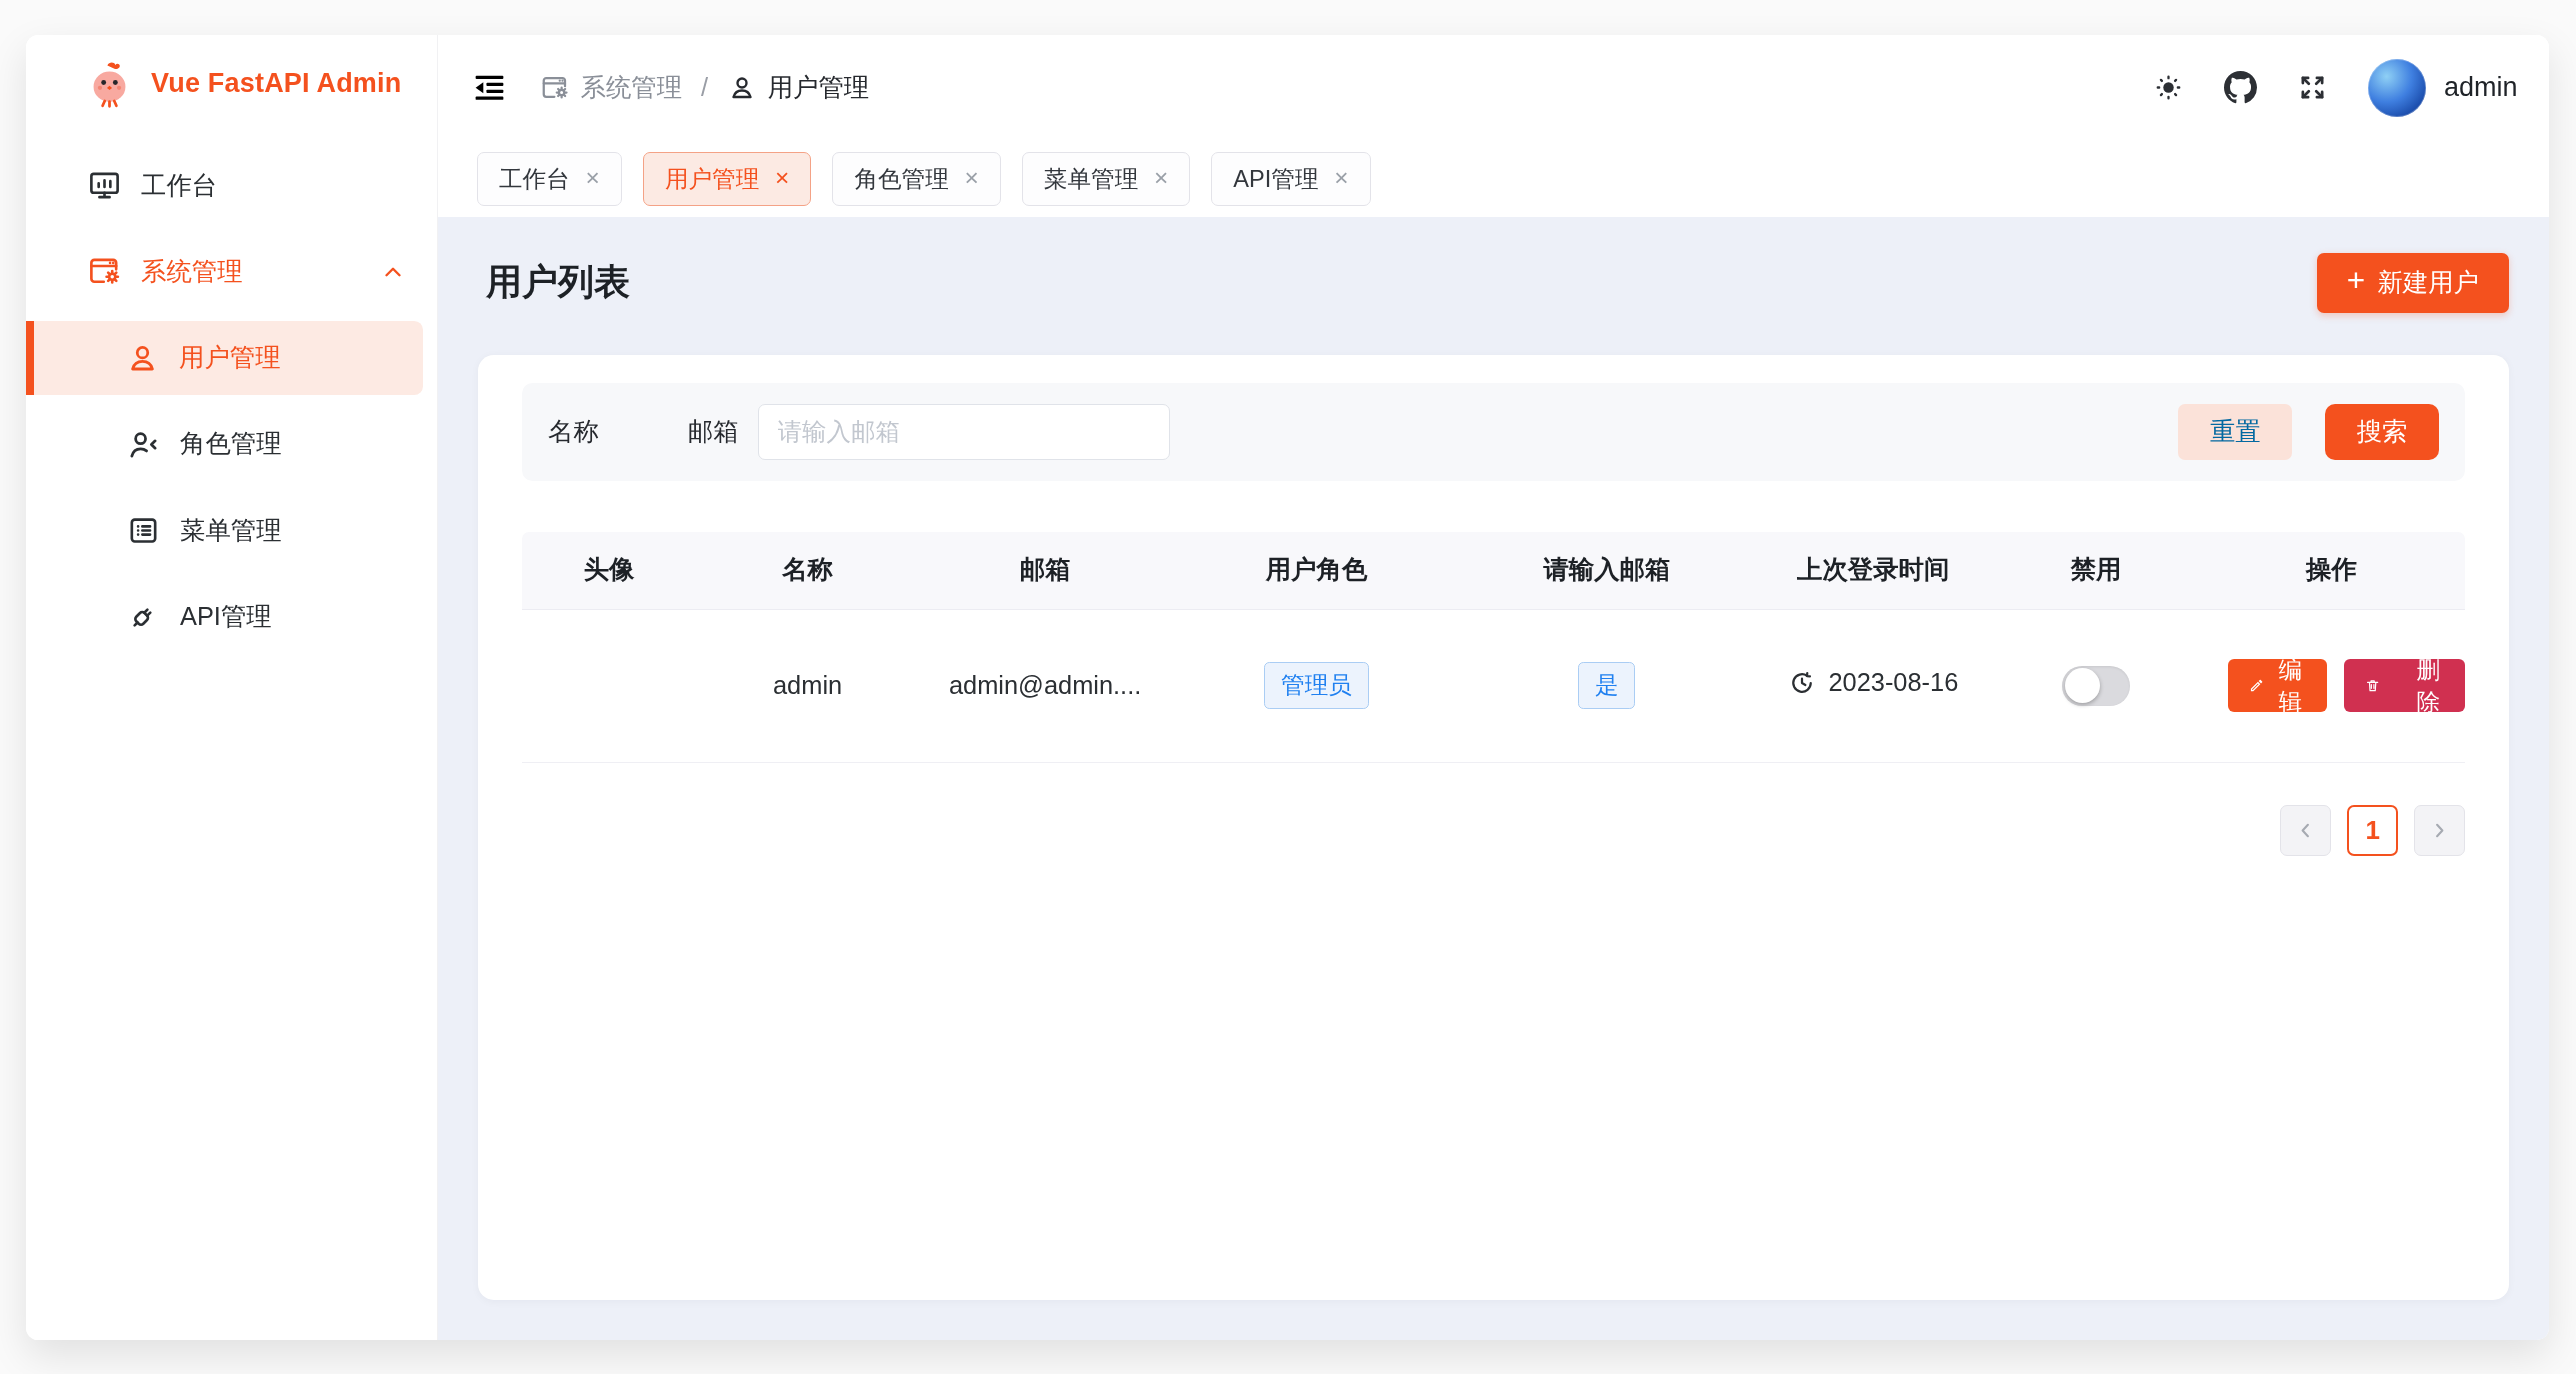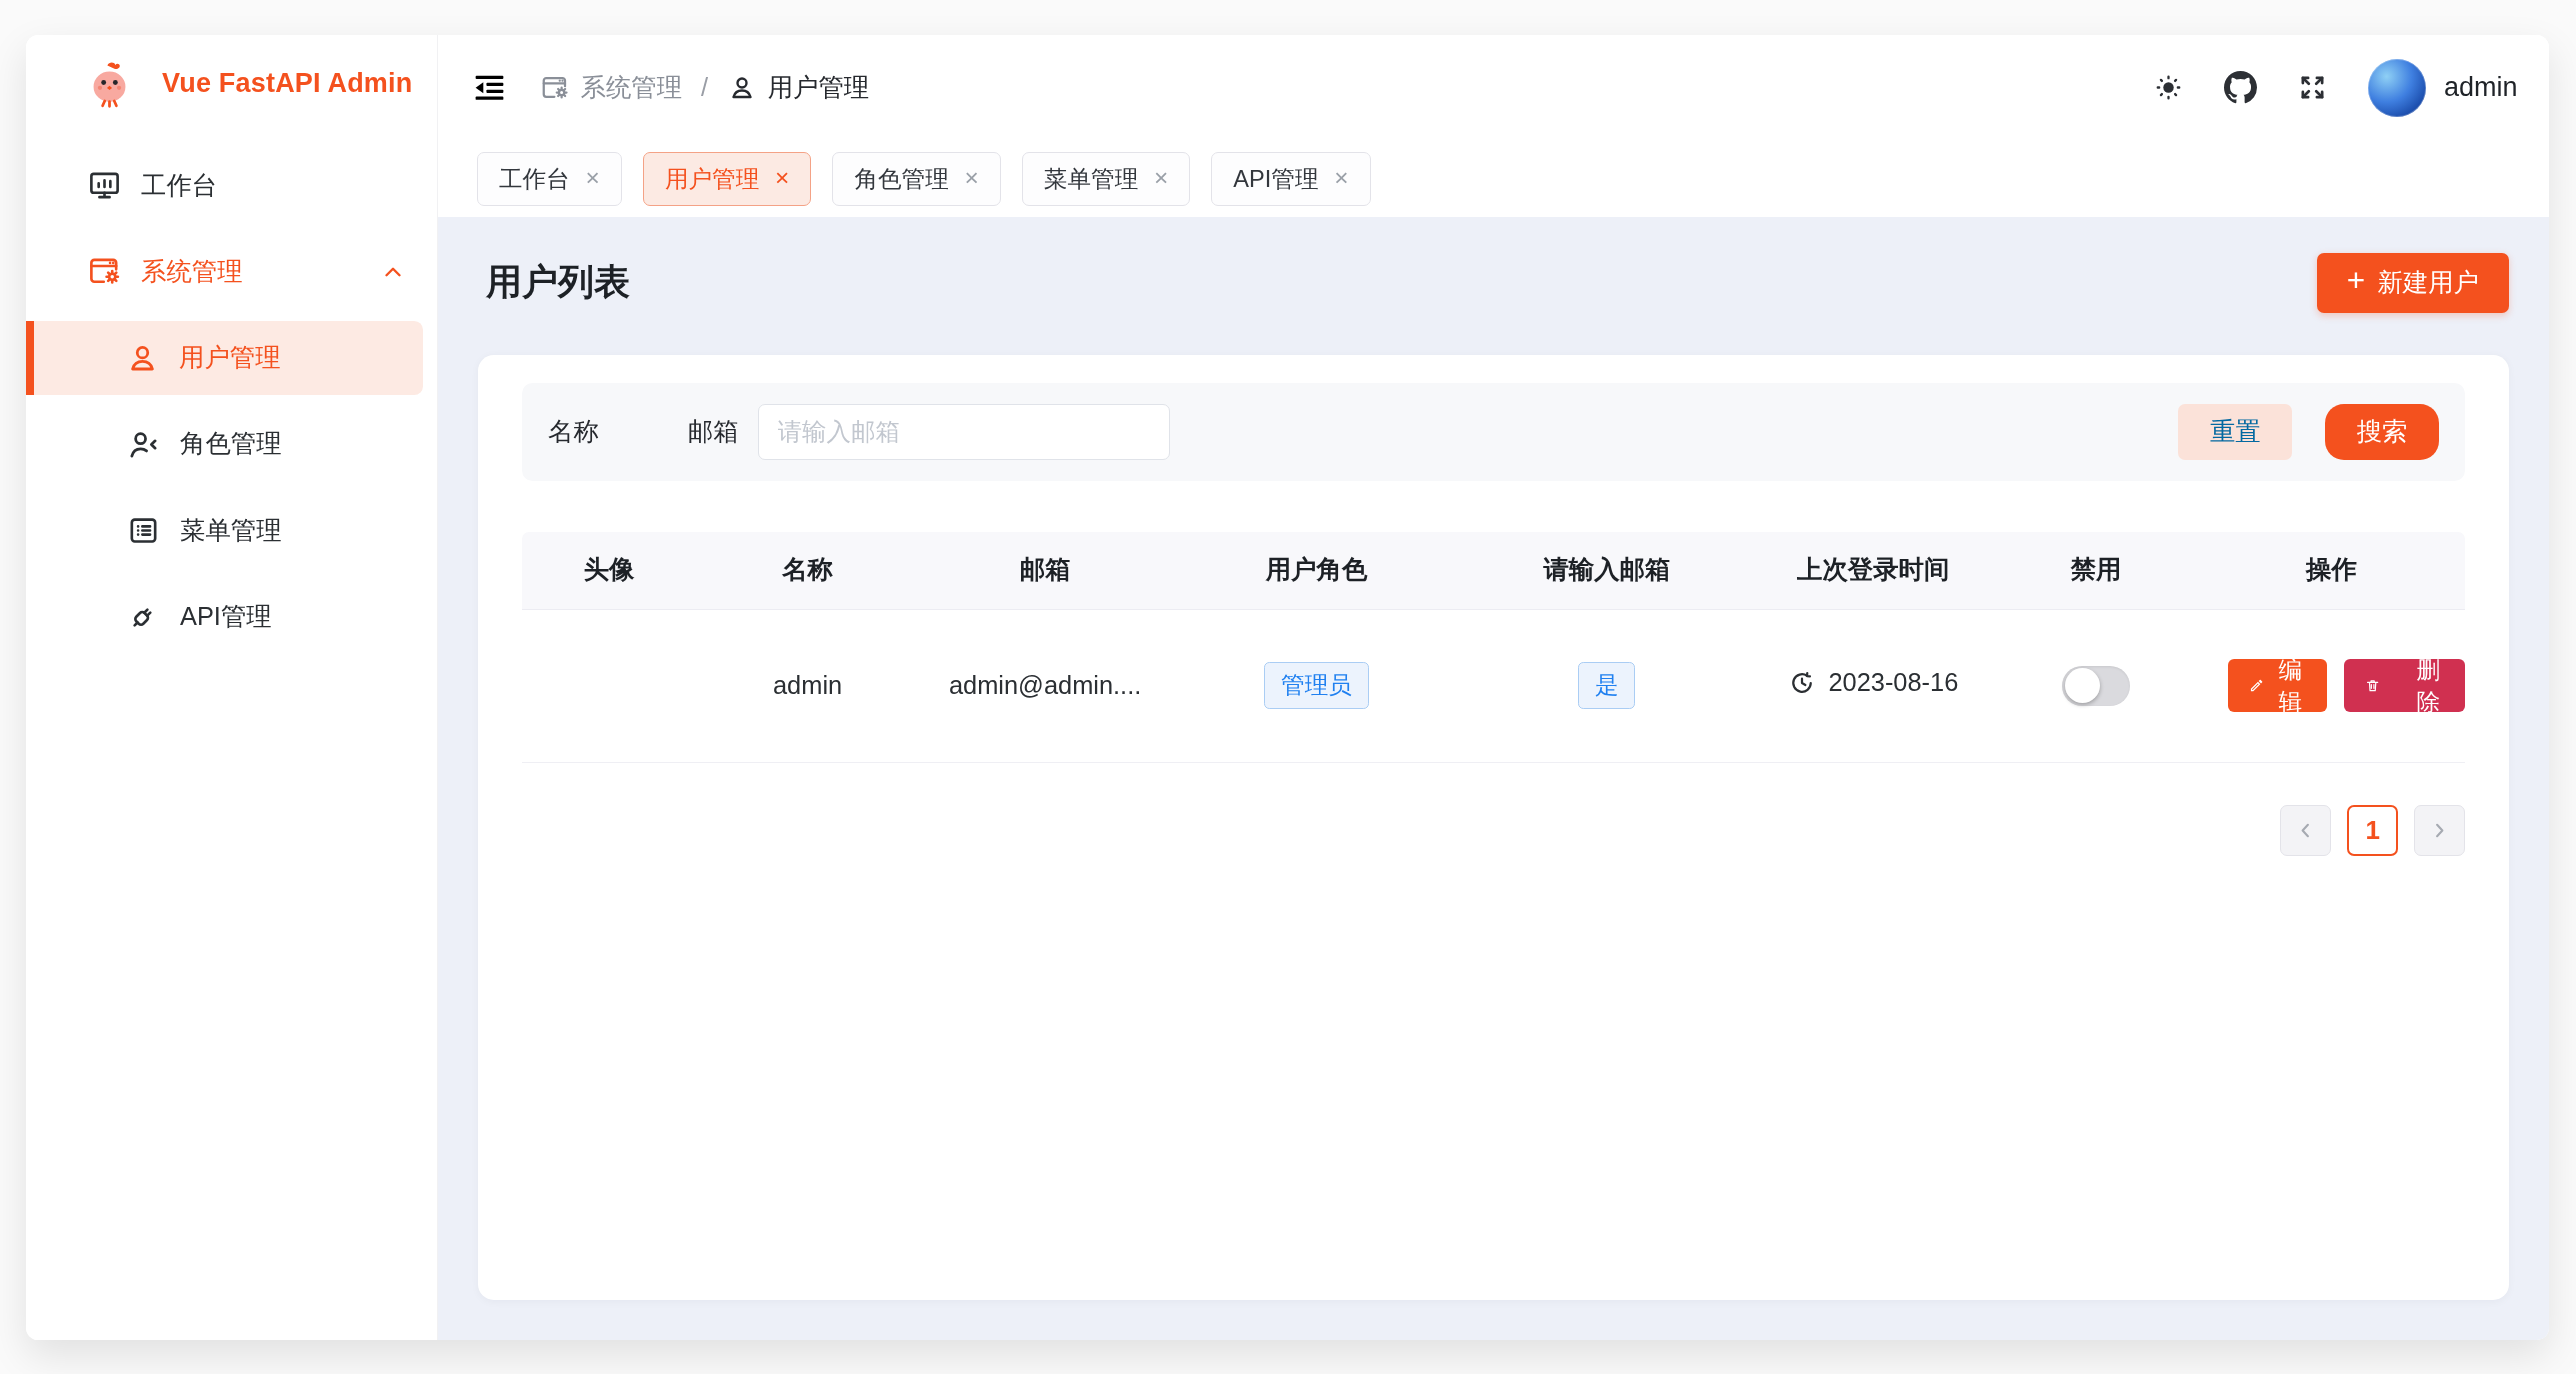--- a/index.html
+++ b/index.html
@@ -13,21 +13,21 @@
   }
   .app-window {
     position: absolute; left: 26px; top: 35px;
     width: 2523px; height: 1305px;
     background: #fff; border-radius: 12.3px;
     box-shadow: 0 15.8px 39px rgba(0,0,0,.10);
     display: flex; overflow: hidden;
   }
   
   .sidebar { width: 412px; flex: 0 0 412px; background: #fff; border-right: 1.8px solid #f1f1f3; display:flex; flex-direction:column; }
-  .logo { height: 96px; display:flex; align-items:center; padding-left: 58px; gap: 27px; }
+  .logo { height: 96px; display:flex; align-items:center; padding-left: 58px; gap: 16px; }
   .logo svg { width: 51px; height: 51px; }
   .logo .brand { font-size: 27px; font-weight: 700; color: #F4511E; letter-spacing: 0.2px; }
   .menu { padding-top: 17.5px; display:flex; flex-direction:column; }
   .menu-item { height: 74px; margin-bottom: 12.3px; display:flex; align-items:center; font-size: 25.4px; color: #2b2f33; cursor: pointer; }
   .menu-item svg.mi { width: 35px; height: 35px; margin-right: 19px; flex: 0 0 35px; }
   .menu-item.top { padding-left: 61px; }
   .menu-item.parent { color: #F4511E; }
   .menu-item.parent .chev { width: 26px; height: 26px; margin-left: auto; margin-right: 31.5px; }
   .menu-item.sub { padding-left: 100px; }
   .menu-item.sub.active {
@@ -72,21 +72,21 @@
   .card { margin-top: 42px; flex: 1; background:#fff; border-radius: 15.8px; padding: 28px 44px 44px; box-shadow: 0 1.8px 8.8px rgba(20,30,60,.04); display:flex; flex-direction:column; }
   
   .query { background:#F7F8FA; border-radius: 10.5px; padding: 21px 26px; display:flex; align-items:center; }
   .query label { font-size: 25.4px; font-weight: 500; color:#26292e; margin-right: 19px; }
   .query input { width: 412px; height: 56px; border: 1.8px solid #e0e3e9; border-radius: 7px; background:#fff; padding: 0 19px; font-size: 24.5px; color:#2b2f33; outline:none; font-family: inherit; }
   .query input::placeholder { color: #c2c7cf; }
   .q-group { display:flex; align-items:center; }
   .q-group + .q-group { margin-left: 70px; }
   .query-actions { margin-left: auto; display:flex; align-items:center; gap: 33px; }
   .btn-reset { height: 56px; padding: 0 31.5px; border:none; border-radius: 7px; background:#FBE2D9; color:#0369a1; font-size: 25.4px; cursor:pointer; }
-  .btn-search { height: 56px; padding: 0 31.5px; border:none; border-radius: 19px; background:#F4511E; color:#fff; font-size: 25.4px; cursor:pointer; }
+  .btn-search { height: 56px; padding: 0 31.5px; border:none; border-radius: 10px; background:#F4511E; color:#fff; font-size: 25.4px; cursor:pointer; }
   
   table { width: 100%; border-collapse: collapse; margin-top: 51px; }
   thead th { background:#F8F8FB; height: 77px; font-size: 25.4px; font-weight: 650; color:#1d2126; text-align:center; border-bottom: 1.8px solid #ececf2; }
   thead th:first-child { border-radius: 7px 0 0 0; }
   thead th:last-child { border-radius: 0 7px 0 0; }
   tbody td { height: 153px; text-align:center; font-size: 25.4px; color:#2b2f33; border-bottom: 1.8px solid #efeff4; }
   .tag { display:inline-block; padding: 5.3px 15.8px; background:#ECF3FD; border: 1.8px solid #AACDF4; color:#2080F0; border-radius: 5.3px; font-size: 23.6px; line-height: 1.5; }
   .last-login { display:inline-flex; align-items:center; gap: 12.3px; }
   .last-login svg { width: 28px; height: 28px; }
   .switch { display:inline-block; width: 68px; height: 40px; border-radius: 20px; background:#dadade; box-shadow: inset 0 0.9px 2.6px rgba(0,0,0,.08); position:relative; cursor:pointer; vertical-align: middle; }

